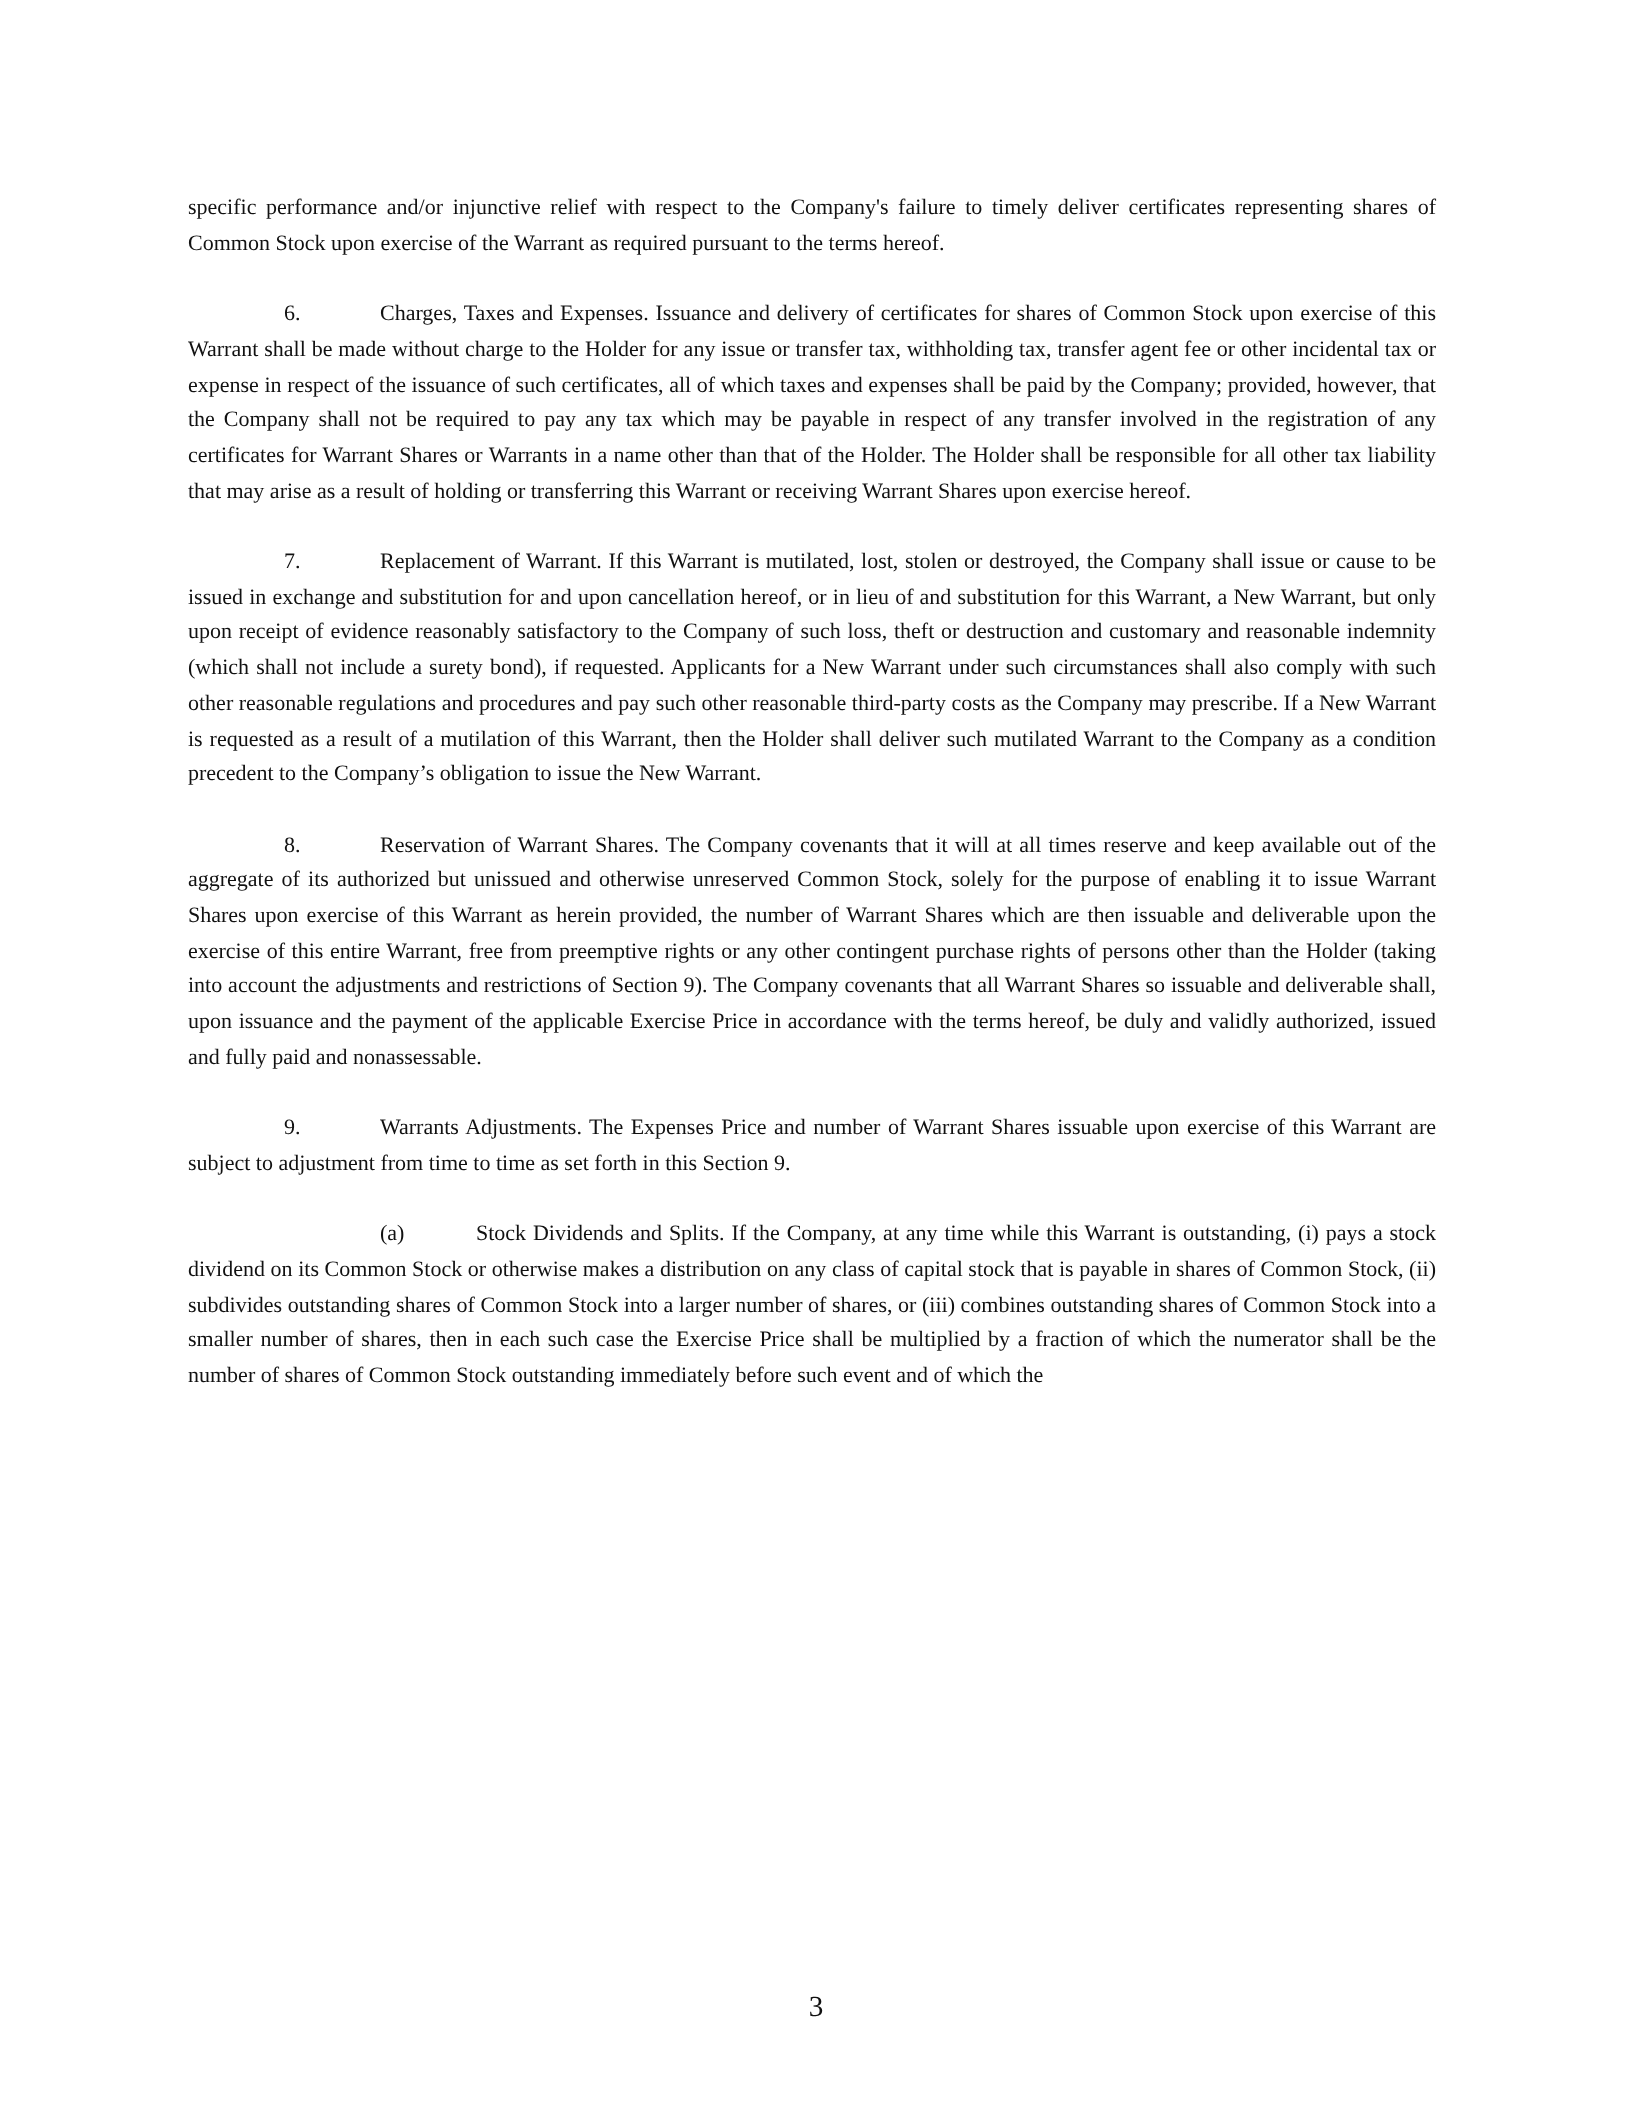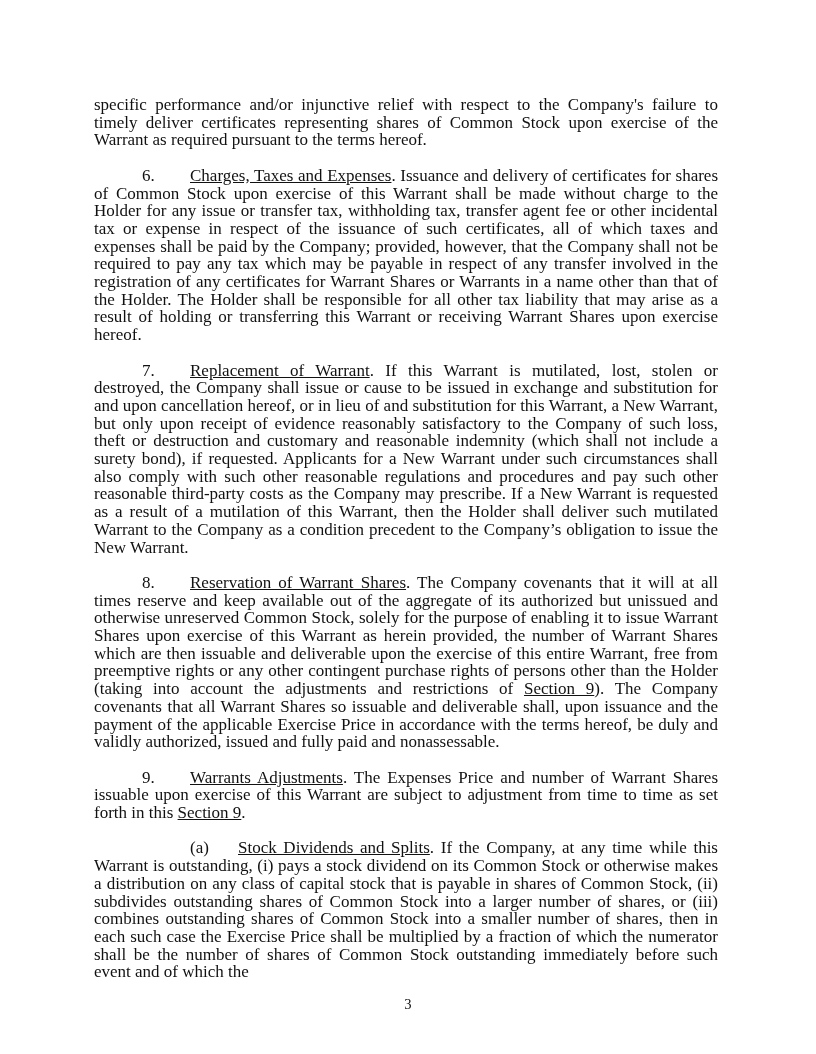--- a/index.html
+++ b/index.html
@@ -1,27 +1,27 @@
 <!DOCTYPE html>
 <html><head>
   <meta charset="utf-8">
   <style>
     html, body { margin: 0; padding: 0; background: #ffffff; }
     body { width: 816px; height: 1054px; position: relative; overflow: hidden; }
     .page {
       position: absolute; left: 94px; top: 96px; width: 624px;
       font-family: "Liberation Serif", "DejaVu Serif", serif;
-      font-size: 17px; line-height: 17.7px; color: #111;
+      font-size: 11px; line-height: 17.7px; color: #111;
       text-align: justify; text-align-last: auto;
     }
     .para { margin: 0 0 17.7px 0; }
     .indent { display: inline-block; width: 48px; }
     .num { display: inline-block; width: 48px; }
     .sub-indent { display: inline-block; width: 96px; }
-    .u { text-decoration: underline; }
+    .u { }
     .page-number {
       position: absolute; top: 996px; left: 0; width: 816px; text-align: center;
       font-family: "Liberation Serif", "DejaVu Serif", serif; font-size: 14.6px; color: #111;
     }
   </style>
 </head>
 <body>
 
 <div class="page">
 

